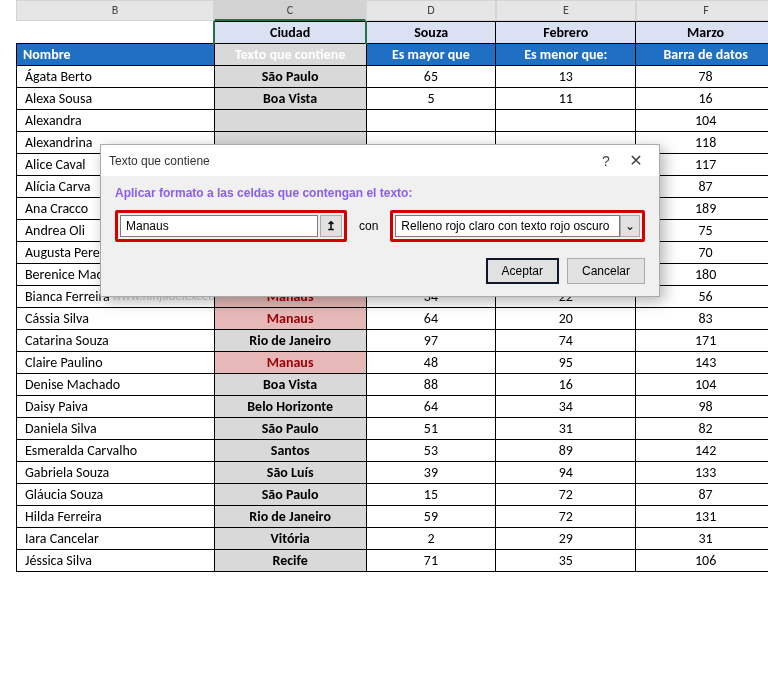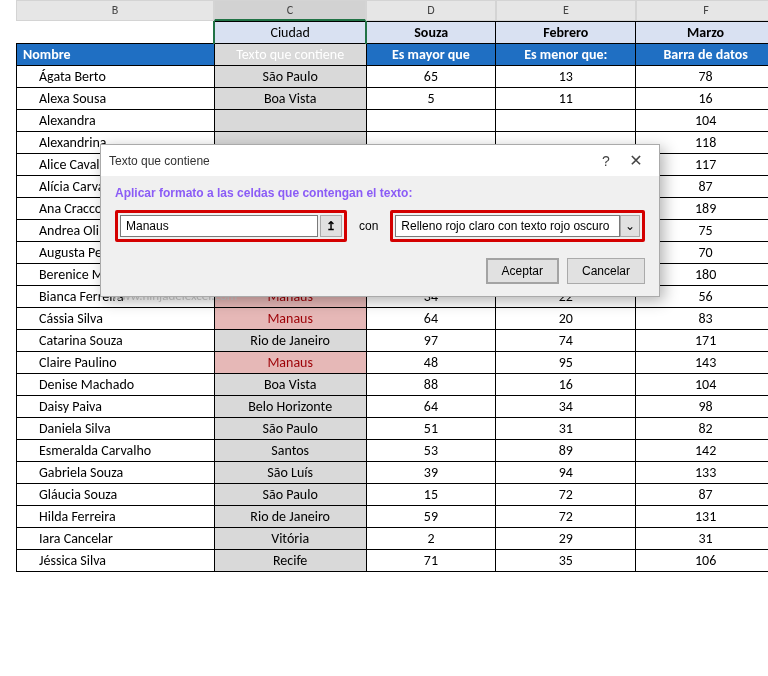--- a/index.html
+++ b/index.html
@@ -54,22 +54,22 @@
     }
     .hdr1 td.empty { background: #fff; border: none; }
     .hdr1 td.col-C { background: #d9e1f2; border-left: 2px solid #217346; border-right: 2px solid #217346; }
     .hdr2 td {
       background: #1f6fc3;
       color: #fff;
       font-weight: bold;
       text-align: center;
     }
     .hdr2 td.col-B { text-align: left; padding-left: 6px; margin-left: 16px; }
-    td.col-B { text-align: left; padding-left: 22px; }
-    td.col-C { background: #d9d9d9; text-align: center; font-weight: normal; }
+    td.col-B { text-align: left; padding-left: 8px; }
+    td.col-C { background: #d9d9d9; text-align: center; font-weight: bold; }
     td.col-C.highlight { background: #e6b8b7; color: #9c0006; }
     td.col-D, td.col-E, td.col-F { text-align: center; }
     .dialog {
       position: absolute;
       top: 144px;
       left: 100px;
       width: 560px;
       background: #f0f0f0;
       border: 1px solid #aaa;
       box-shadow: 4px 4px 14px rgba(0,0,0,0.3);
@@ -156,21 +156,21 @@
     }
     .btn {
       min-width: 72px;
       padding: 4px 14px;
       border: 1px solid #aaa;
       background: #e1e1e1;
       cursor: pointer;
       font-size: 12px;
       font-family: 'Segoe UI', Arial, sans-serif;
     }
-    .btn.primary { border: 2px solid #a3a3a3; margin-left: 36px; }
+    .btn.primary { border: 2px solid #0f172a; margin-left: 36px; }
     .watermark {
       position: absolute;
       top: 288px;
       left: 112px;
       color: #ccc;
       font-size: 13px;
       pointer-events: none;
     }
   </style>
 </head>

